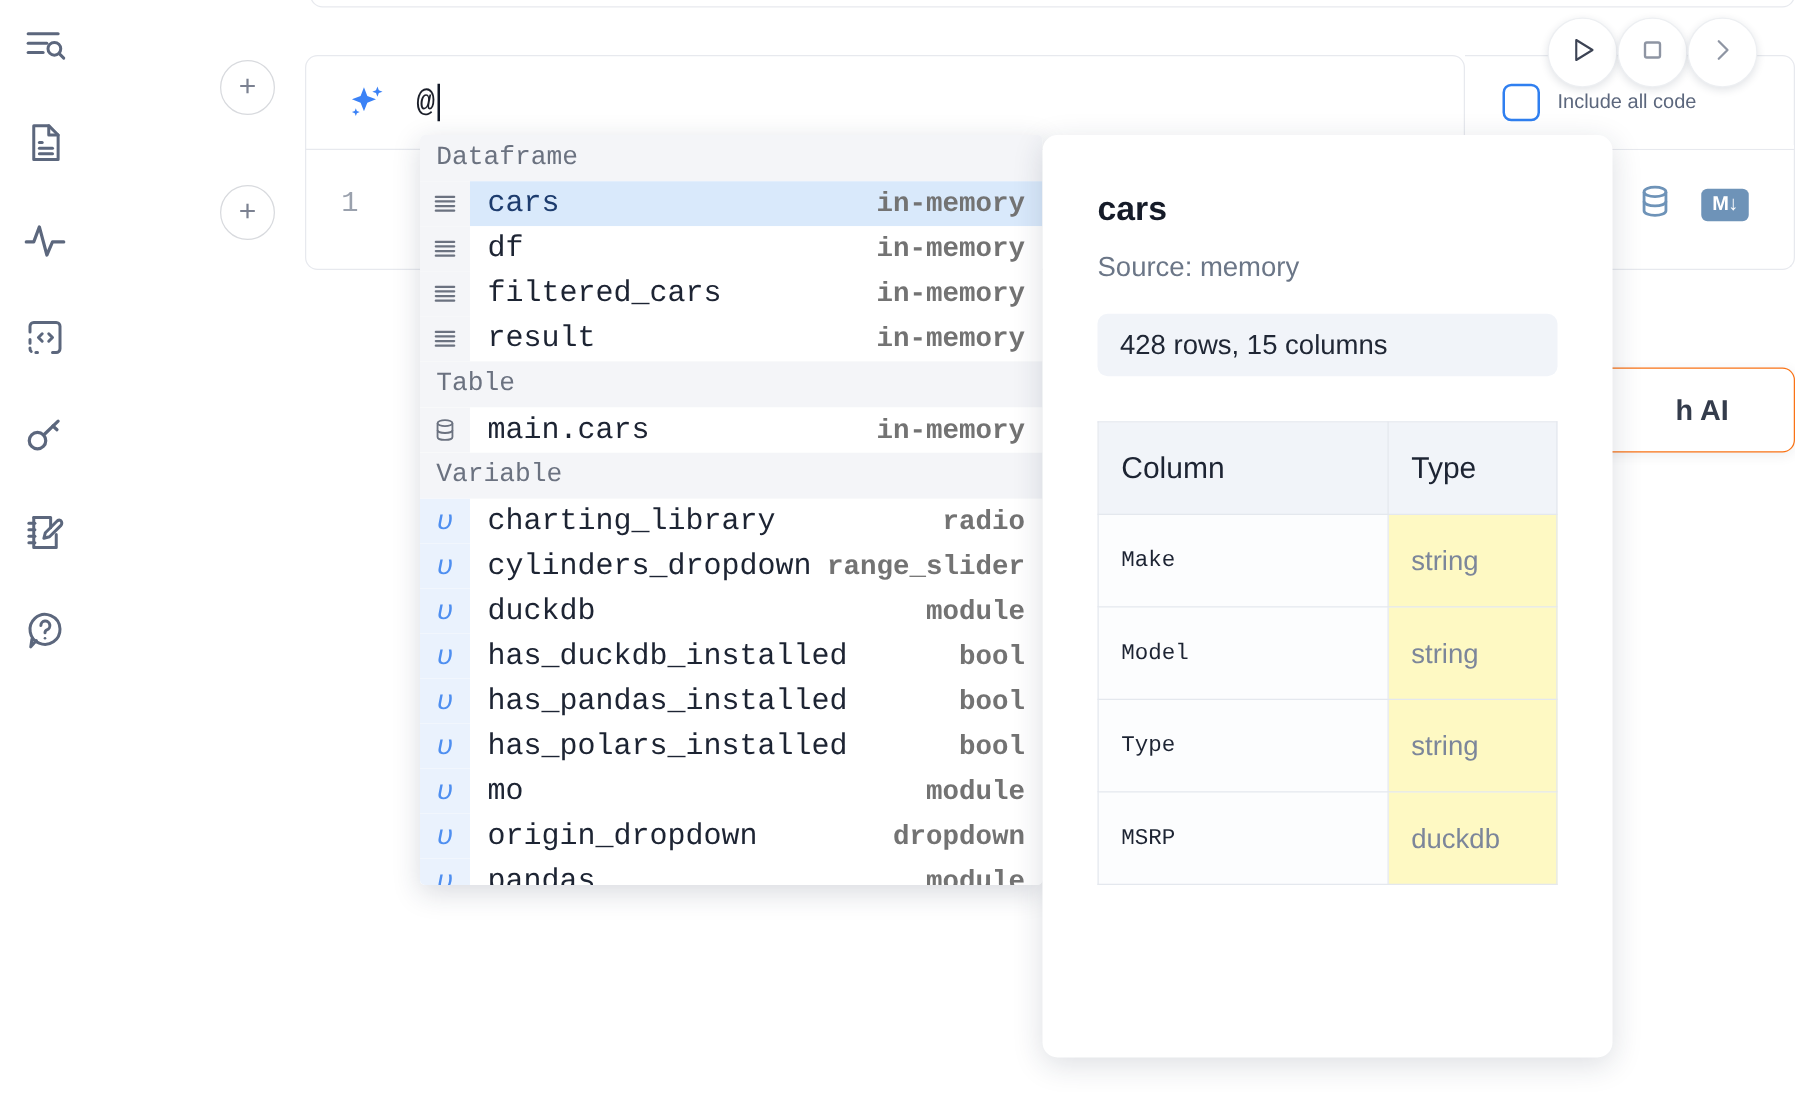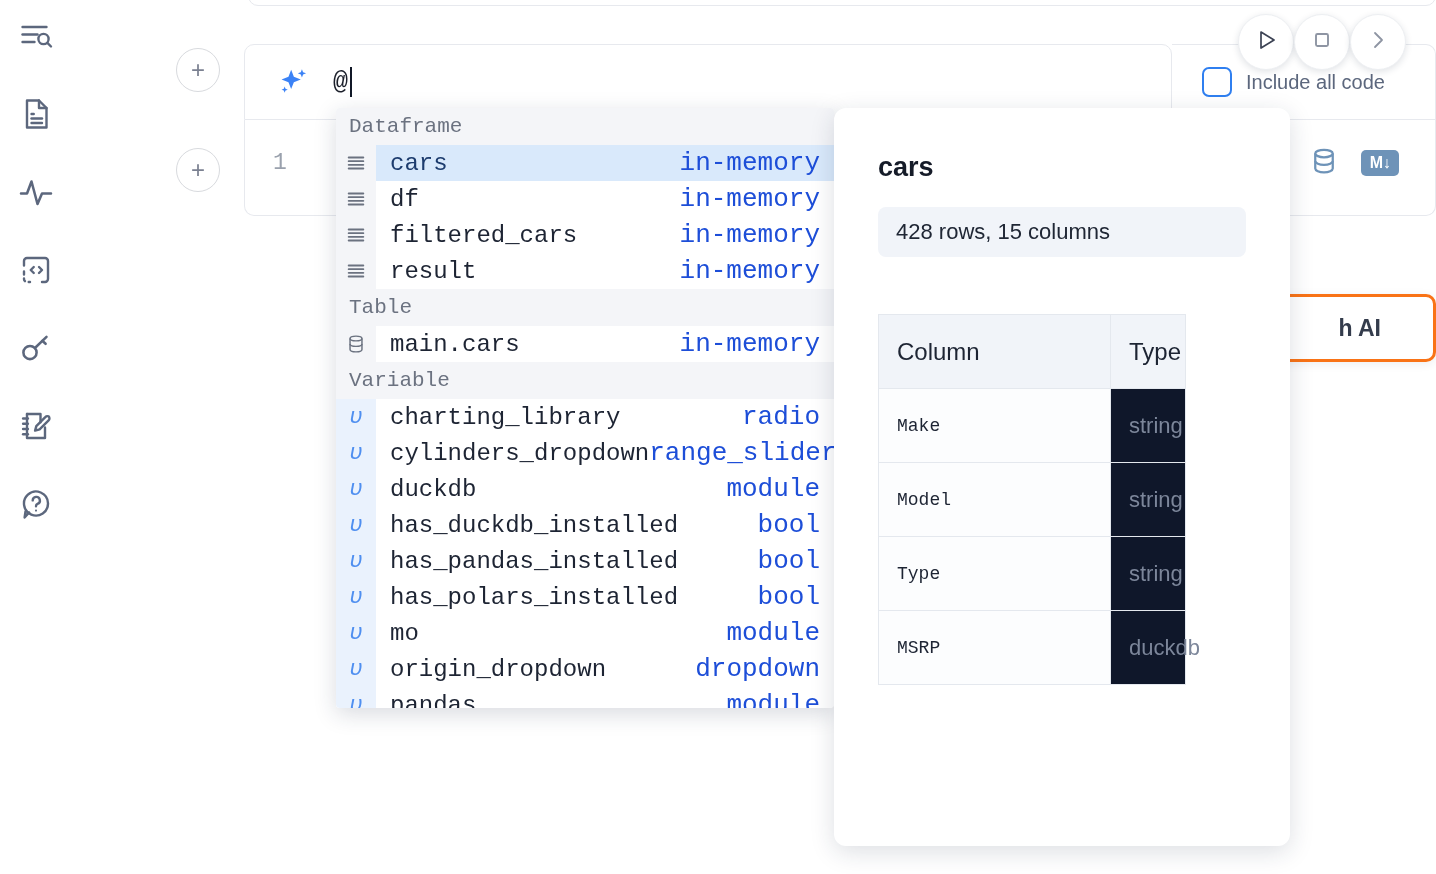--- a/index.html
+++ b/index.html
@@ -70,21 +70,21 @@
     position: absolute; left: 1100px; top: 44px; width: 264px; height: 76px;
     background: #fff; border: 1px solid #e7e9ee; border-left: none;
     border-top-right-radius: 10px;
     display: flex; align-items: center; padding-left: 30px;
   }
   .chk-row { display: flex; align-items: center; gap: 14px; cursor: pointer; }
   .chk {
     width: 30px; height: 30px; border: 2px solid #2f7ff0; border-radius: 7px;
     background: #fff;
   }
-  .chk-label { font-size: 20px; color: #5c677d; }
+  .chk-label { font-size: 16px; color: #5c677d; }
 
   .round-btn {
     position: absolute; width: 56px; height: 56px; border-radius: 50%;
     background: #fff; border: 1px solid #edeff2;
     box-shadow: 0 2px 7px rgba(25,35,60,.13);
     display: flex; align-items: center; justify-content: center;
     cursor: pointer; z-index: 12;
   }
   .rb-run  { left: 1238px; top: 14px; }
   .rb-stop { left: 1294px; top: 14px; }
@@ -111,21 +111,21 @@
   }
 
   .cell-shadow {
     position: absolute; left: 182px; top: 212px; width: 1180px; height: 10px;
     background: #f0f1f3; border-radius: 0 0 10px 10px; z-index: -1;
   }
 
   
   .ai-pill {
     position: absolute; left: 1178px; top: 294px; width: 186px; height: 68px;
-    background: #fff; border: 3px solid #f97316; border-radius: 10px;
+    background: #fff; border: 1px solid #f97316; border-radius: 10px;
     box-shadow: 0 2px 10px rgba(25,35,60,.08);
     display: flex; align-items: center; justify-content: flex-end;
     padding-right: 52px; z-index: 6;
   }
   .ai-pill span { font-size: 23px; font-weight: 700; color: #343c4c; white-space: nowrap; }
 
   
   .ac {
     position: absolute; left: 336px; top: 108px; width: 498px; height: 600px;
     background: #ffffff; border-radius: 4px;
@@ -147,51 +147,51 @@
     display: flex; align-items: center; justify-content: center;
     color: #6b7280; flex: 0 0 40px;
   }
   .ac-item.var .ac-gut { background: #eaf2fd; color: #4f8ff0; font-style: italic; font-size: 22px; }
   .ac-name-wrap {
     flex: 1; height: 100%; display: flex; align-items: center;
     justify-content: space-between; padding: 0 14px 0 14px;
   }
   .ac-name { font-size: 24px; color: #1d2433; white-space: nowrap; }
   .ac-item.sel .ac-name { color: #1d3c6e; }
-  .ac-meta { font-size: 26px; color: #1d4ed8; white-space: nowrap; }
+  .ac-meta { font-size: 22px; color: #737373; white-space: nowrap; font-weight: bold; }
 
   
   .doc {
     position: absolute; left: 834px; top: 108px; width: 456px; height: 738px;
     background: #fff; border-radius: 12px;
     box-shadow: 0 6px 24px rgba(30,40,70,.15);
     z-index: 21; overflow: hidden;
   }
   .doc-inner { padding: 44px 44px 0 44px; }
   .doc-title { font-size: 27px; font-weight: 700; color: #151b28; }
   .doc-source { margin-top: 18px; font-size: 22px; color: #6b7687; }
   .doc-pill {
     margin-top: 24px; height: 50px; background: #f1f4f9; border-radius: 8px;
     display: flex; align-items: center; padding-left: 18px;
     font-size: 22px; color: #202735;
   }
   .doc-table {
-    margin-top: 57px; width: 308px; border-collapse: collapse;
+    margin-top: 36px; width: 368px; border-collapse: collapse;
     border: 1px solid #e4e8ee; table-layout: fixed;
   }
   .doc-table th, .doc-table td {
     border: 1px solid #e4e8ee; height: 74px; text-align: left;
     padding-left: 18px; vertical-align: middle;
   }
   .doc-table th { background: #f1f4f9; font-weight: 400; font-size: 24px; color: #1d2433; }
   .doc-table td.col {
     font-family: "Liberation Mono", monospace; font-size: 18px; color: #1d2433;
     background: #fcfdfe;
   }
-  .doc-table td.typ { font-size: 22px; color: #7c869a; background: #0f172a; }
+  .doc-table td.typ { font-size: 22px; color: #7c869a; background: #fef9c3; }
   .doc-table th:nth-child(1), .doc-table td:nth-child(1) { width: 232px; }
 </style>
 </head>
 <body>
 
 <div id="root">
 
   <div class="rail">
     <div class="rail-btn">
       <span>
@@ -474,20 +474,21 @@
         <div class="ac-name-wrap">
           <span class="ac-name">pandas</span>
           <span class="ac-meta">module</span>
         </div>
       </div>
     </div>
 
   <div class="doc">
     <div class="doc-inner">
       <div class="doc-title">cars</div>
+      <div class="doc-source">Source: memory</div>
       <div class="doc-pill">428 rows, 15 columns</div>
       <table class="doc-table">
         <thead>
           <tr>
             <th>Column</th>
             <th>Type</th>
           </tr>
         </thead>
         <tbody id="doc-tbody">
             <tr>

